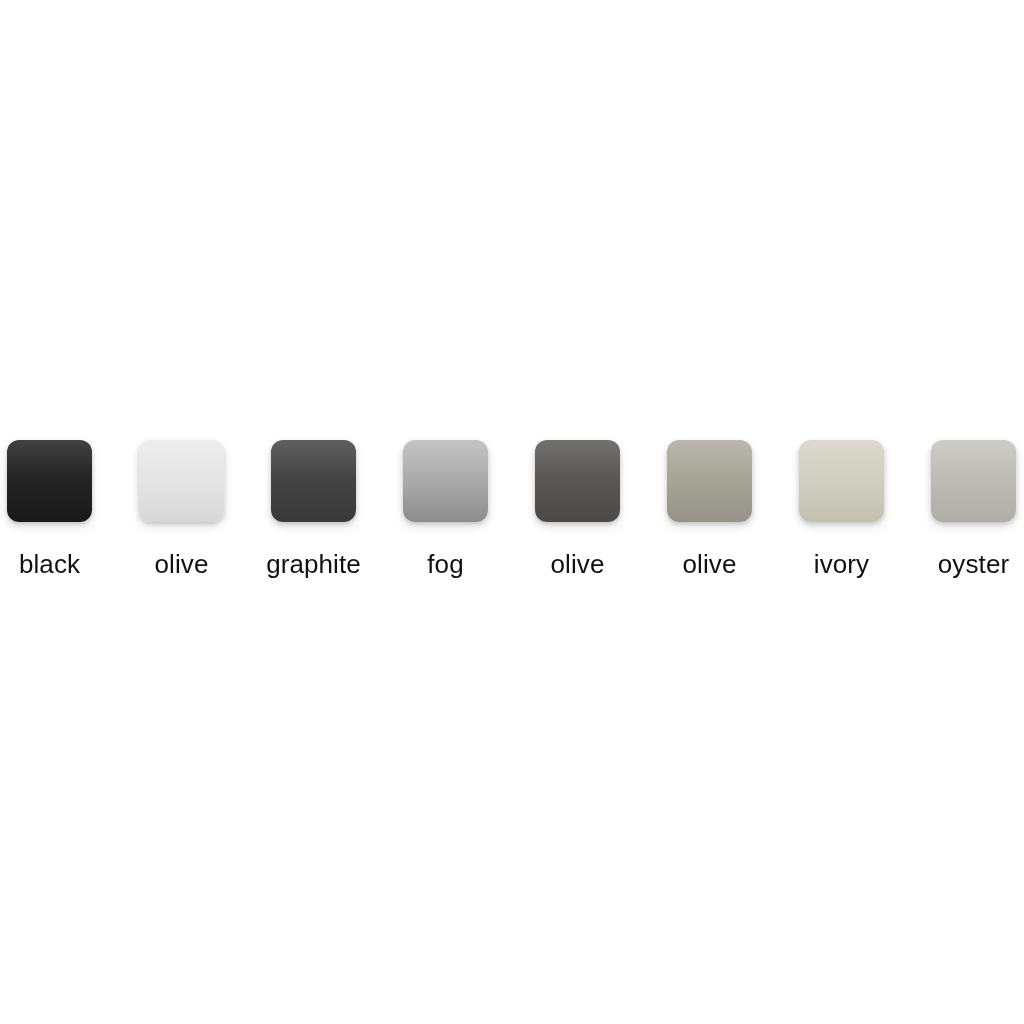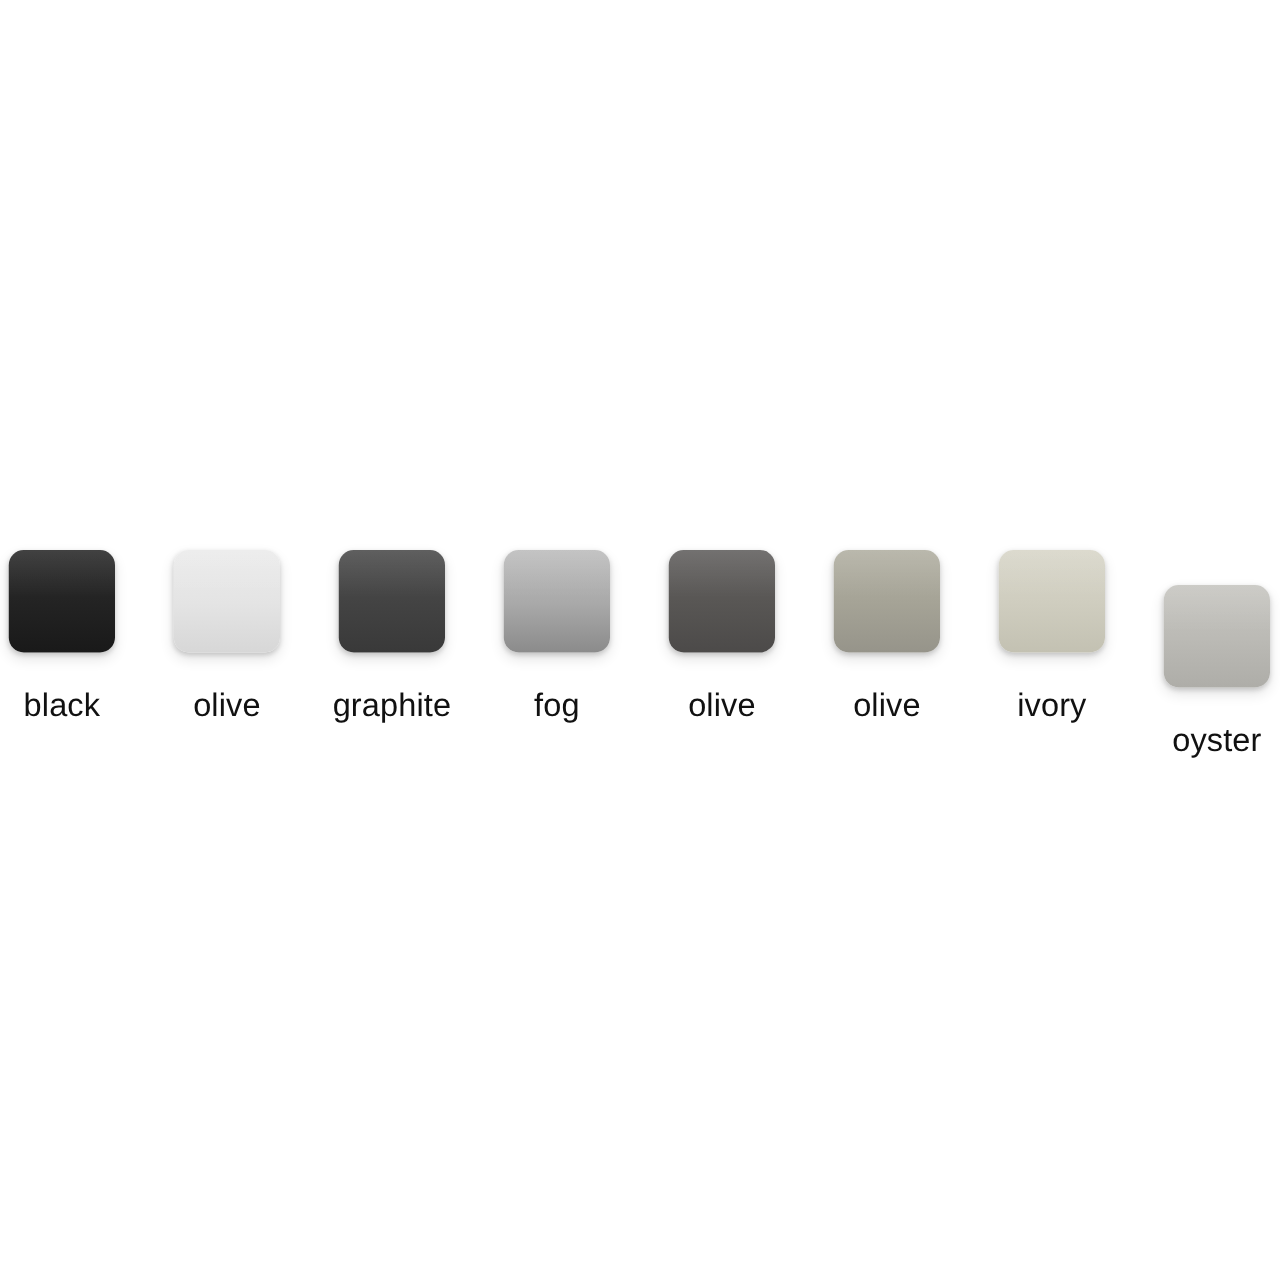--- a/index.html
+++ b/index.html
@@ -42,21 +42,20 @@
 
   .swatch-cell {
     width: 85px;
     margin-right: 47px;
     display: flex;
     flex-direction: column;
     align-items: center;
   }
   .swatch-cell:last-child {
     margin-right: 0;
-    margin-top: 28px;
   }
 
   .swatch-chip {
     width: 85px;
     height: 82px;
     border-radius: 12px;
     box-shadow:
       0 2px 4px rgba(0, 0, 0, 0.16),
       0 5px 11px rgba(0, 0, 0, 0.11);
     position: relative;

